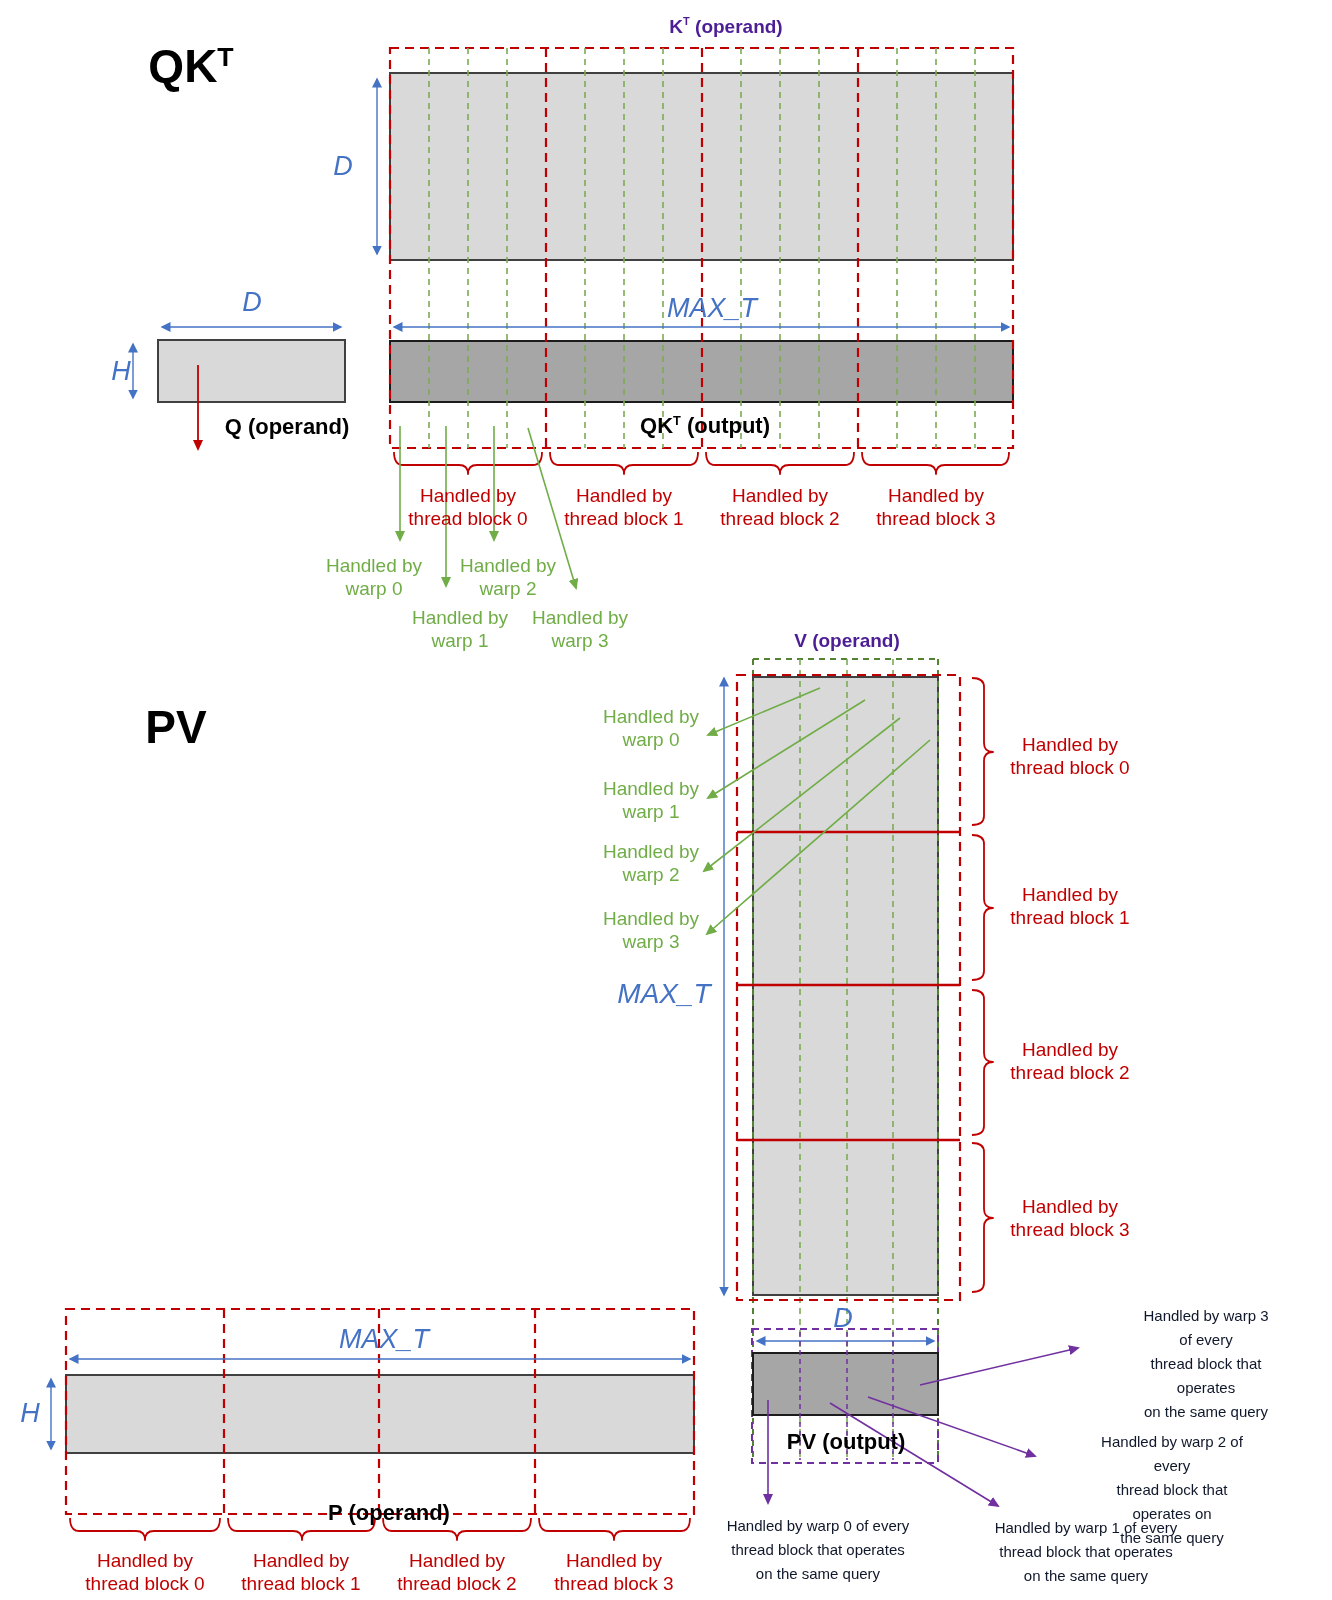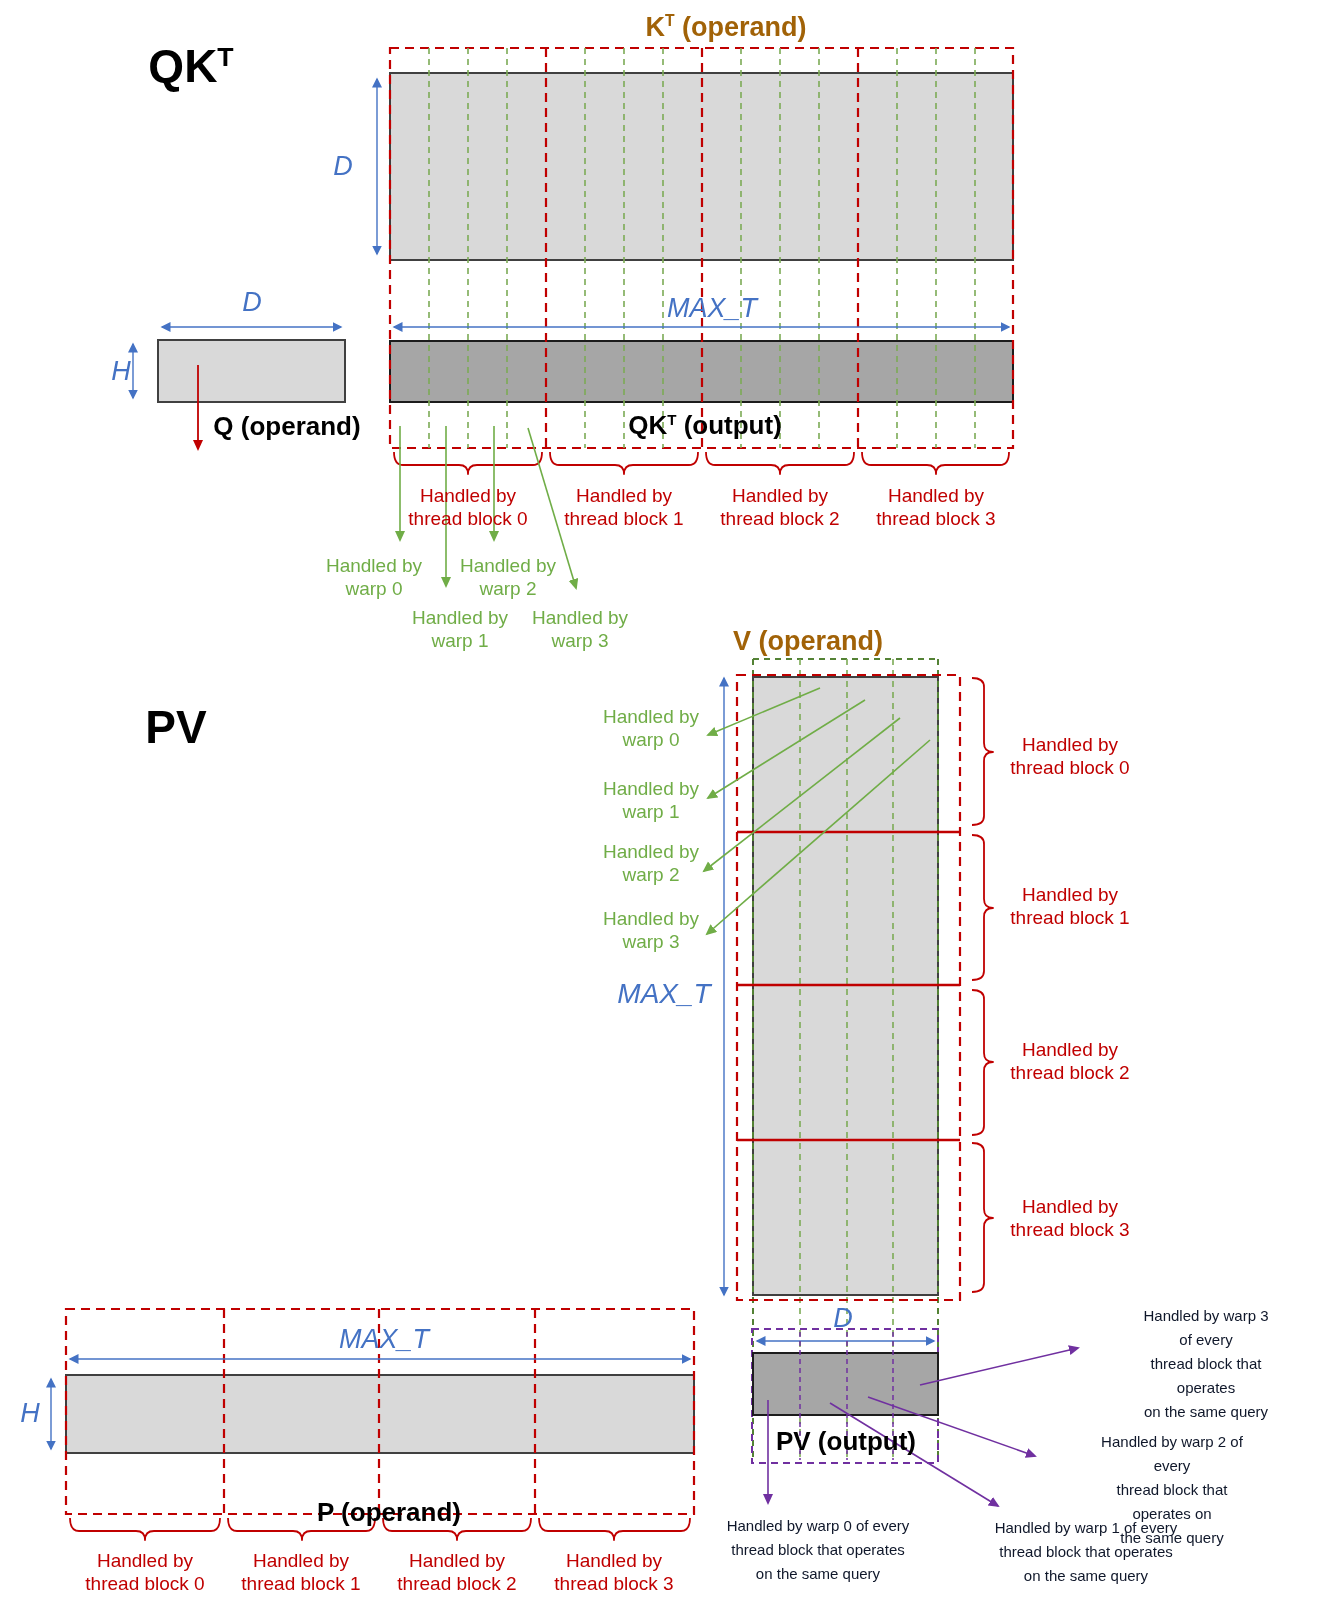--- a/index.html
+++ b/index.html
@@ -5,22 +5,22 @@
   html,body{margin:0;padding:0;background:#ffffff;}
   .canvas{position:relative;width:1332px;height:1600px;background:#ffffff;overflow:hidden;
           font-family:"Liberation Sans",sans-serif;}
   .canvas > svg{position:absolute;left:0;top:0;}
   .lbl{position:absolute;transform:translate(-50%,-50%);text-align:center;white-space:pre-line;
        line-height:1.2;color:#111;}
   .t-red{color:#c00000;font-size:19px;line-height:23px;}
   .t-green{color:#70ad47;font-size:19px;line-height:23px;}
   .t-purple{color:#0f172a;font-size:15px;line-height:24px;}
   .t-dim{color:#4472c4;font-style:italic;font-size:27px;font-weight:400;}
-  .t-bold{font-weight:700;font-size:26px;color:#000;}
-  .t-mid{font-weight:700;font-size:27px;color:#a16207;}
+  .t-bold{font-weight:700;font-size:22px;color:#000;}
+  .t-mid{font-weight:700;font-size:19px;color:#4c1d95;}
   .t-title{font-weight:700;font-size:46px;color:#000;}
   sup{font-size:58%;}
   
   .mat{fill:#d9d9d9;stroke:#404040;stroke-width:2;}
   .out{fill:#a6a6a6;stroke:#1c1c1c;stroke-width:2;}
   .rdash{fill:none;stroke:#c00000;stroke-width:2.2;stroke-dasharray:9 6;}
   .rline{stroke:#c00000;stroke-width:2.4;}
   .rarrow{stroke:#c00000;stroke-width:1.8;}
   .rbrace{fill:none;stroke:#c00000;stroke-width:1.8;stroke-linejoin:round;}
   .gdash{fill:none;stroke:#7cab55;stroke-width:1.6;stroke-dasharray:6 5;}
@@ -192,21 +192,21 @@
   <div class="lbl t-green" style="left:374px;top:577px;">Handled by
 warp 0</div>
   <div class="lbl t-green" style="left:460px;top:629px;">Handled by
 warp 1</div>
   <div class="lbl t-green" style="left:508px;top:577px;">Handled by
 warp 2</div>
   <div class="lbl t-green" style="left:580px;top:629px;">Handled by
 warp 3</div>
 
   <div class="lbl t-title" style="left:176px;top:728px;">PV</div>
-  <div class="lbl t-mid" style="left:808px;top:641px;">V (operand)</div>
+  <div class="lbl t-mid" style="left:847px;top:641px;">V (operand)</div>
 
   <div class="lbl t-green" style="left:651px;top:728px;">Handled by
 warp 0</div>
   <div class="lbl t-green" style="left:651px;top:800px;">Handled by
 warp 1</div>
   <div class="lbl t-green" style="left:651px;top:863px;">Handled by
 warp 2</div>
   <div class="lbl t-green" style="left:651px;top:930px;">Handled by
 warp 3</div>
 

